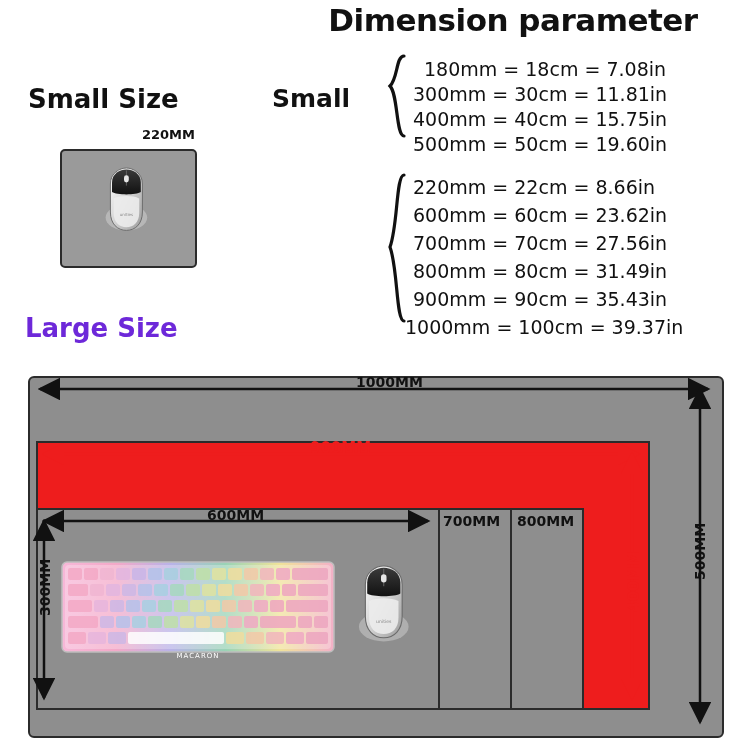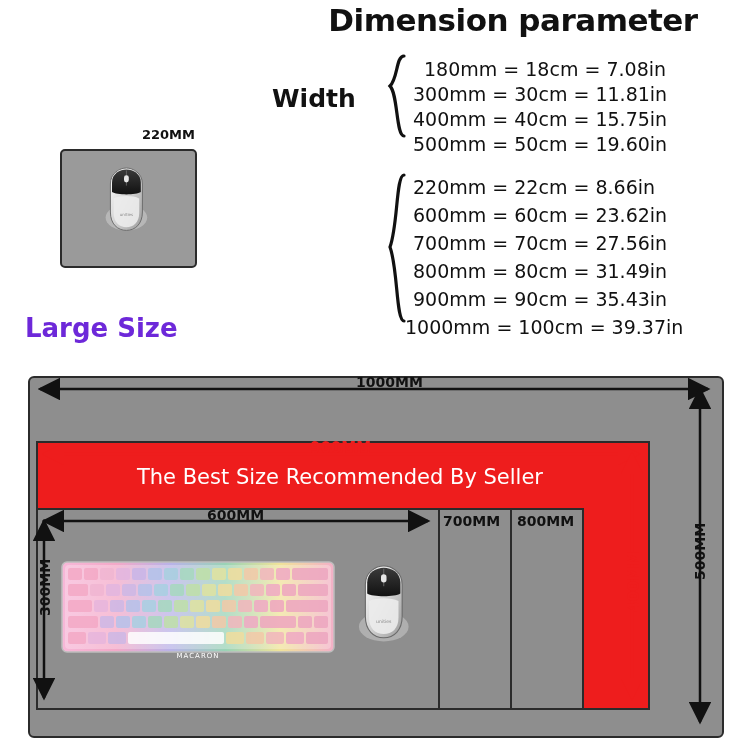--- a/index.html
+++ b/index.html
@@ -182,31 +182,31 @@
     pointer-events: none;
   }
 </style>
 </head>
 <body>
 
 <div class="root">
 
   <div class="title">Dimension parameter</div>
 
+  <div class="small-size-title">Small Size</div>
   <div class="small-pad-w-label">220MM</div>
   <div class="small-pad-h-label">180MM</div>
   <div class="small-pad"></div>
 
   <div class="large-size-title">Large Size</div>
   <div class="large-pad"></div>
   <div class="red-zone"></div>
   <div class="zone-800"></div>
   <div class="zone-700"></div>
   <div class="zone-600"></div>
-  <div class="best-size-text">The Best Size Recommended By Seller</div>
 
   <svg class="overlay" viewBox="0 0 750 750">
     <defs>
       <marker id="arrA" markerWidth="9" markerHeight="9" refX="8" refY="4.5" orient="auto">
         <path d="M0,0 L9,4.5 L0,9 z" fill="#111"></path>
       </marker>
       <marker id="arrB" markerWidth="9" markerHeight="9" refX="1" refY="4.5" orient="auto">
         <path d="M9,0 L0,4.5 L9,9 z" fill="#111"></path>
       </marker>
       <marker id="arrAr" markerWidth="9" markerHeight="9" refX="8" refY="4.5" orient="auto">
@@ -355,21 +355,21 @@
       <ellipse cx="28" cy="66" rx="27" ry="16" fill="#cfcfcf" opacity="0.5"></ellipse>
       <path d="M8,20 C8,6 20,0 28,0 C36,0 48,6 48,20 L48,55 C48,70 39,78 28,78 C17,78 8,70 8,55 Z" fill="url(#mouseBody)" stroke="#6a6a6a" stroke-width="1.2"></path>
       <path d="M10,18 C10,7 20,2 28,2 C36,2 46,7 46,18 L46,30 C40,34 16,34 10,30 Z" fill="url(#mouseTop)"></path>
       <line x1="28" y1="3" x2="28" y2="22" stroke="#6d6d6d" stroke-width="1"></line>
       <rect x="25" y="9" width="6" height="9" rx="3" fill="#e6e6e6"></rect>
       <path d="M12,38 C20,34 36,34 44,38 L44,56 C44,68 37,74 28,74 C19,74 12,68 12,56 Z" fill="#ececec" opacity="0.9"></path>
       <text x="28" y="62" font-family="DejaVu Sans, sans-serif" font-size="5" fill="#8a8a8a" text-anchor="middle">unities</text>
     </g>
   </svg>
 
-  <div class="dim-group-label" style="left:272px; top:84px;">Width</div>
+  <div class="dim-group-label" style="left:272px; top:84px;">Small</div>
   <div class="dim-row" style="left:413px; top:58px;margin-left:11px;">180mm = 18cm = 7.08in</div>
   <div class="dim-row" style="left:413px; top:83px;">300mm = 30cm = 11.81in</div>
   <div class="dim-row" style="left:413px; top:108px;">400mm = 40cm = 15.75in</div>
   <div class="dim-row" style="left:413px; top:133px;">500mm = 50cm = 19.60in</div>
 
   <div class="dim-row" style="left:413px; top:176px;">220mm = 22cm = 8.66in</div>
   <div class="dim-row" style="left:413px; top:204px;">600mm = 60cm = 23.62in</div>
   <div class="dim-row" style="left:413px; top:232px;">700mm = 70cm = 27.56in</div>
   <div class="dim-row" style="left:413px; top:260px;">800mm = 80cm = 31.49in</div>
   <div class="dim-row" style="left:413px; top:288px;">900mm = 90cm = 35.43in</div>

